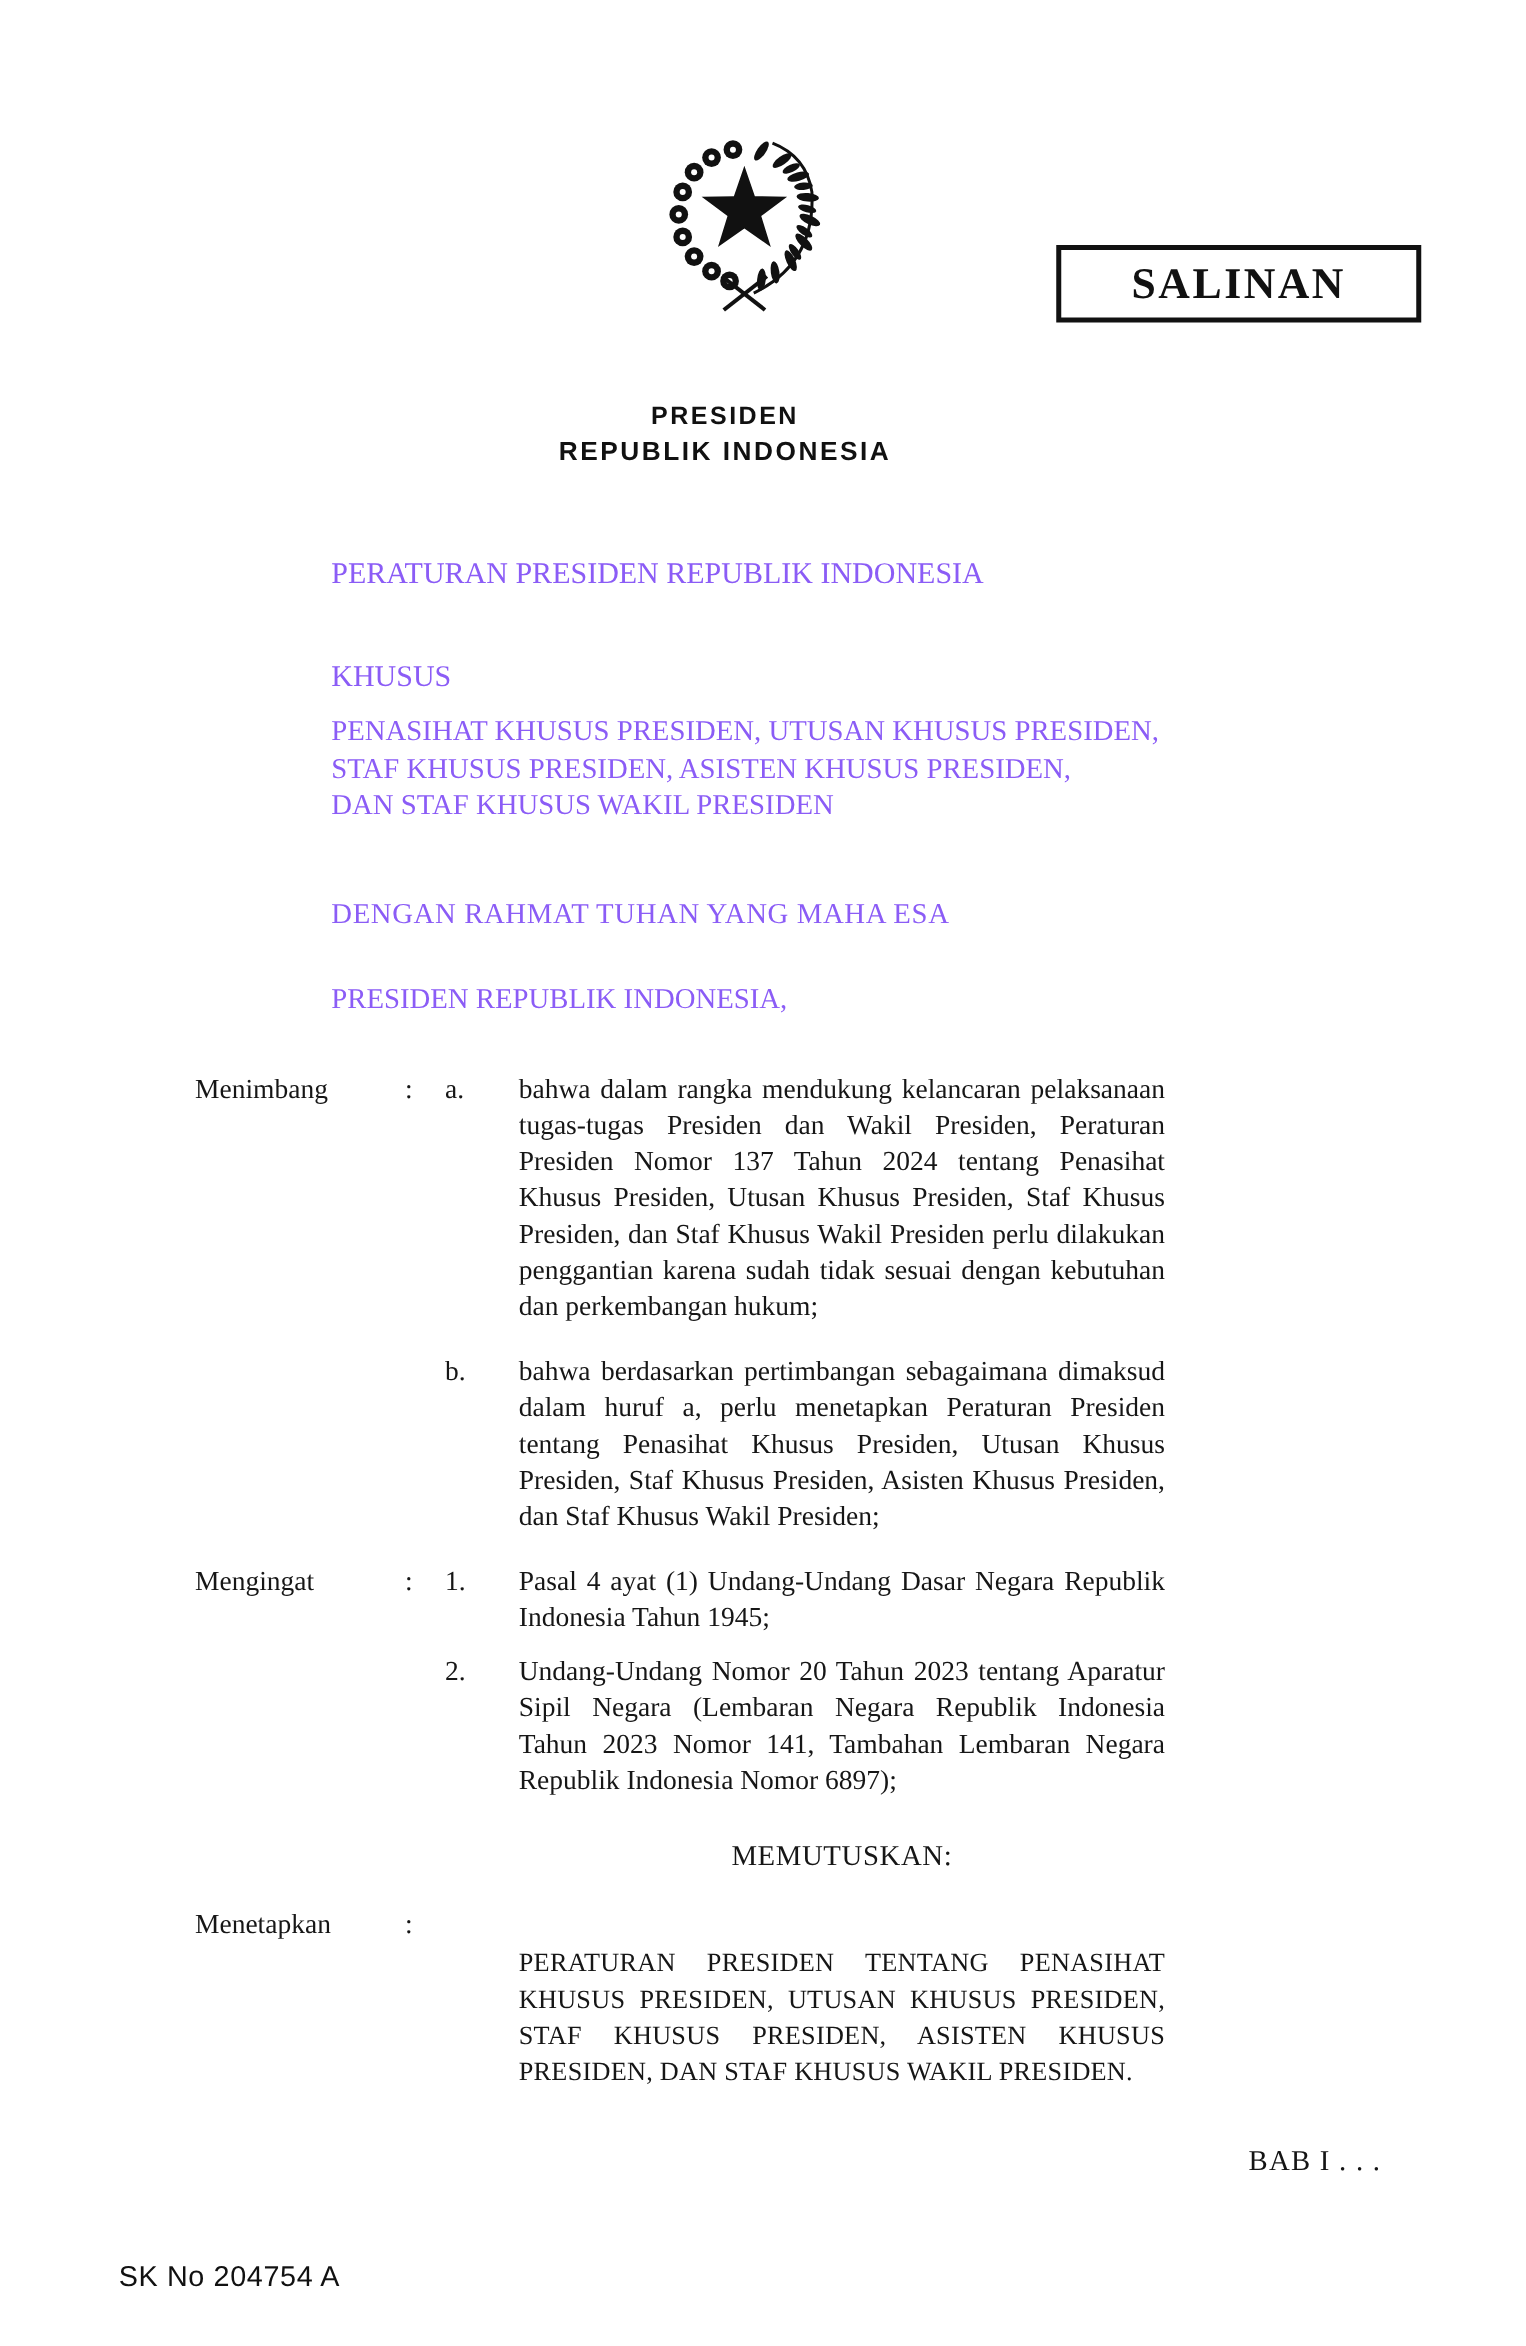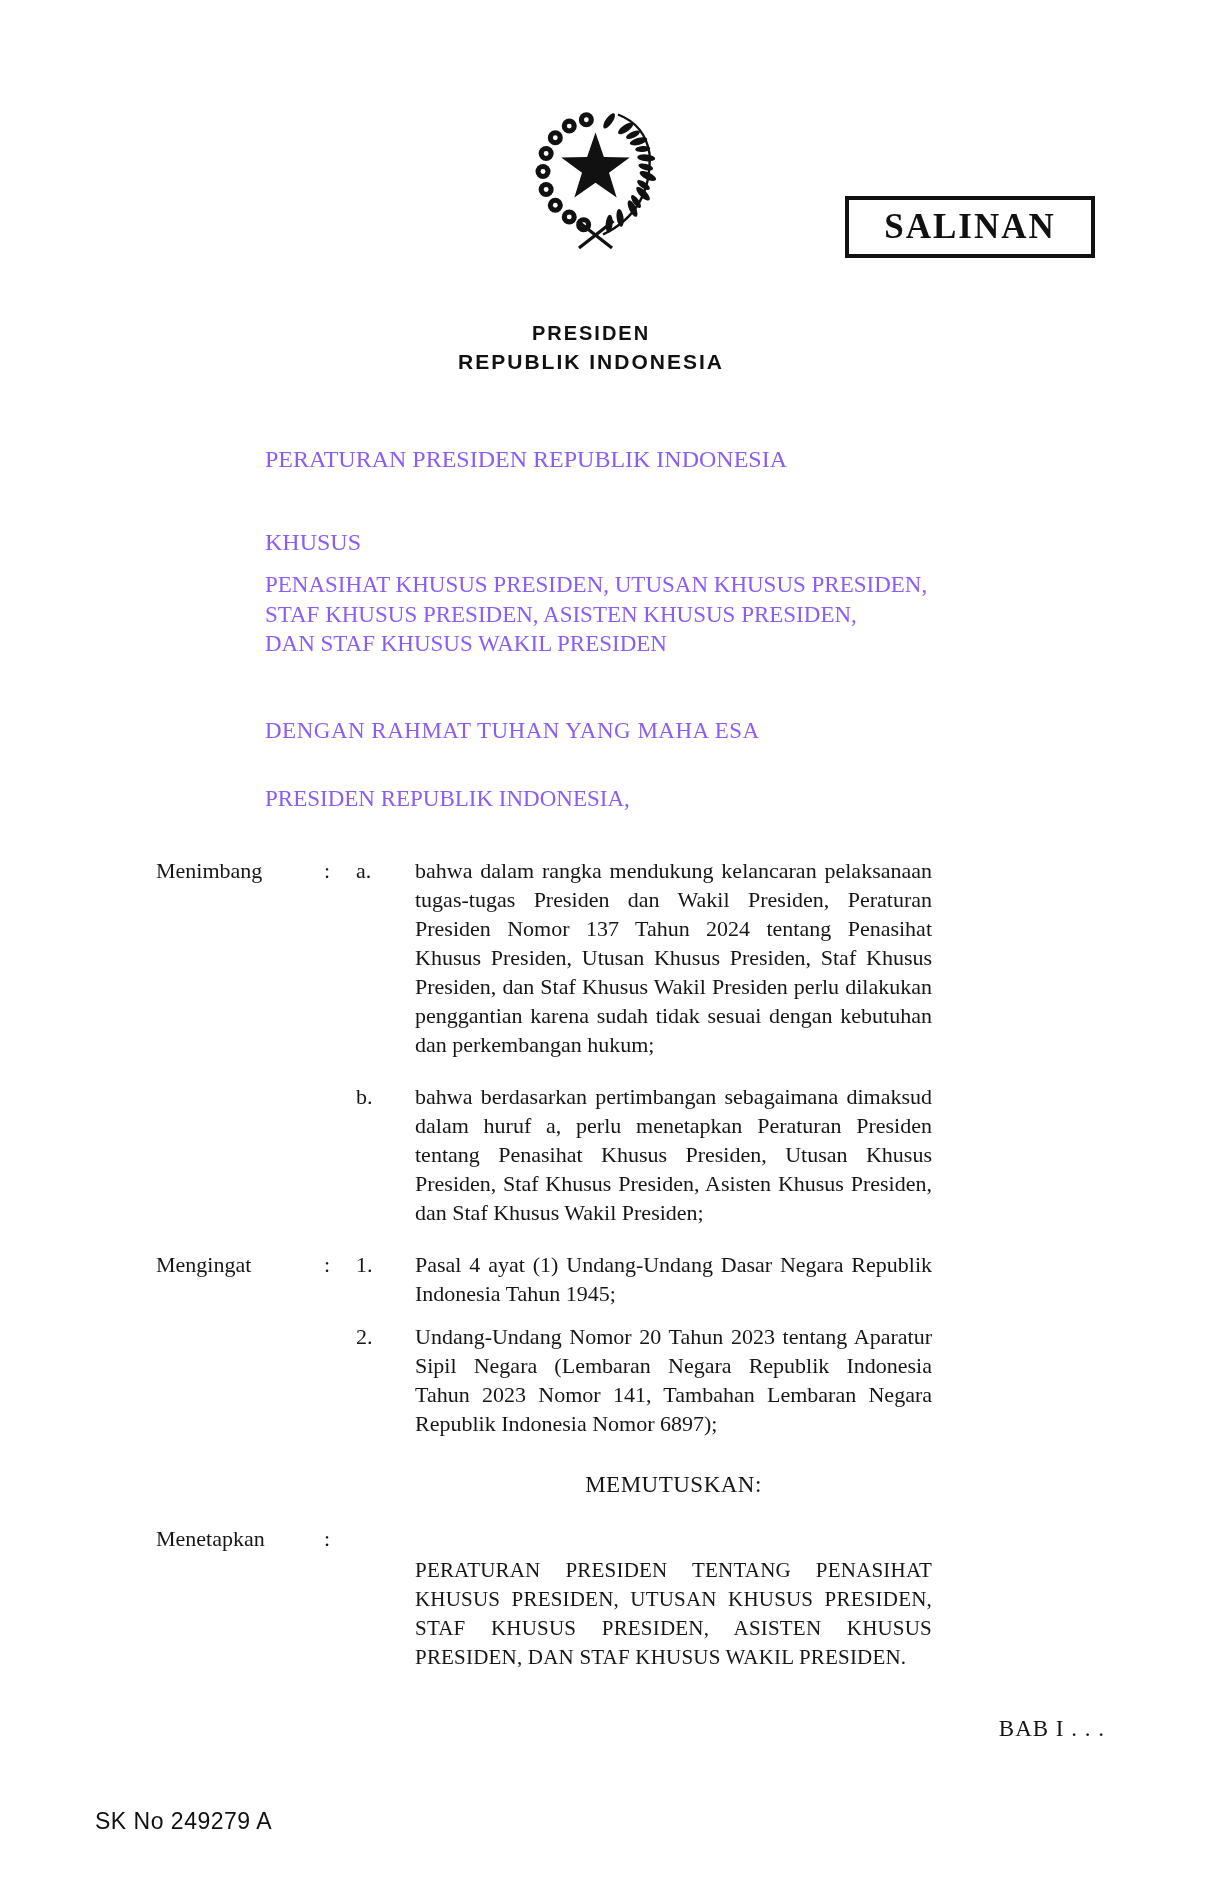--- a/index.html
+++ b/index.html
@@ -7,27 +7,27 @@
     position:relative;
     width:1221px;height:1877px;
     margin:0 auto;
     background:#ffffff;
     color:#161616;
     font-family:"Liberation Serif", serif;
     overflow:hidden;
   }
   
   .emblem{position:absolute;left:513px;top:103px;width:165px;height:155px;}
-  .lh-line{position:absolute;left:258px;width:666px;text-align:center;
+  .lh-line{position:absolute;left:247px;width:666px;text-align:center;
     font-family:"Liberation Sans", sans-serif;font-weight:bold;color:#111;}
   .lh1{top:322px;font-size:20px;letter-spacing:2px;}
   .lh2{top:350px;font-size:21px;letter-spacing:2px;}
   
   .salinan{
-    position:absolute;left:845px;top:196px;width:250px;height:62px;
+    position:absolute;left:845px;top:196px;width:292px;height:62px;
     border:4px solid #111;box-sizing:border-box;
     display:flex;align-items:center;justify-content:center;
   }
   .salinan span{
     font-family:"Liberation Serif", serif;font-weight:bold;
     font-size:35px;letter-spacing:2px;color:#111;
   }
   
   .t{position:absolute;left:265px;width:666px;text-align:left;
      font-size:24px;line-height:1.15;color:#8b5cf6;}
@@ -148,15 +148,15 @@
   <div class="mrk y-m2">2.</div>
   <div class="txt y-m2">Undang-Undang Nomor 20 Tahun 2023 tentang Aparatur Sipil Negara (Lembaran Negara Republik Indonesia Tahun 2023 Nomor 141, Tambahan Lembaran Negara Republik Indonesia Nomor 6897);</div>
 
   <div class="heading-center y-dec">MEMUTUSKAN:</div>
 
   <div class="lbl y-set">Menetapkan</div>
   <div class="col y-set">:</div>
   <div class="txt txt-caps y-set">PERATURAN PRESIDEN TENTANG PENASIHAT KHUSUS PRESIDEN, UTUSAN KHUSUS PRESIDEN, STAF KHUSUS PRESIDEN, ASISTEN KHUSUS PRESIDEN, DAN STAF KHUSUS WAKIL PRESIDEN.</div>
 
   <div class="catchword">BAB I . . .</div>
-  <div class="sk">SK No 249279 A</div>
+  <div class="sk">SK No 204754 A</div>
 
 </div>
 
 </body></html>

